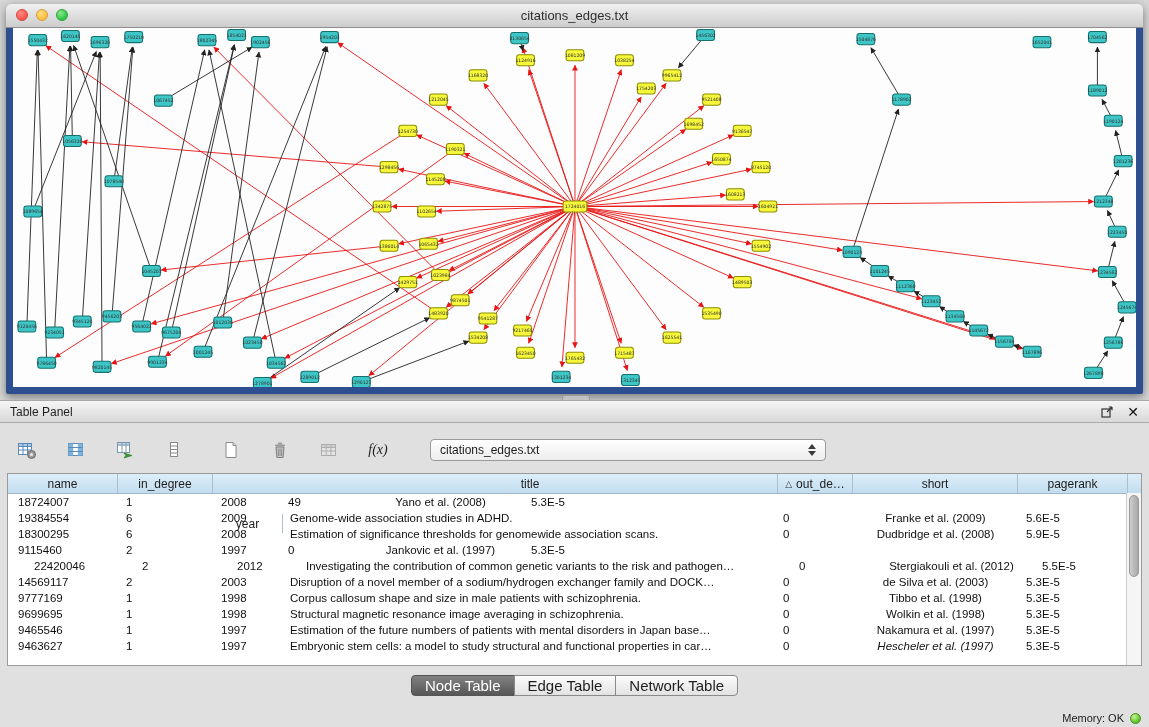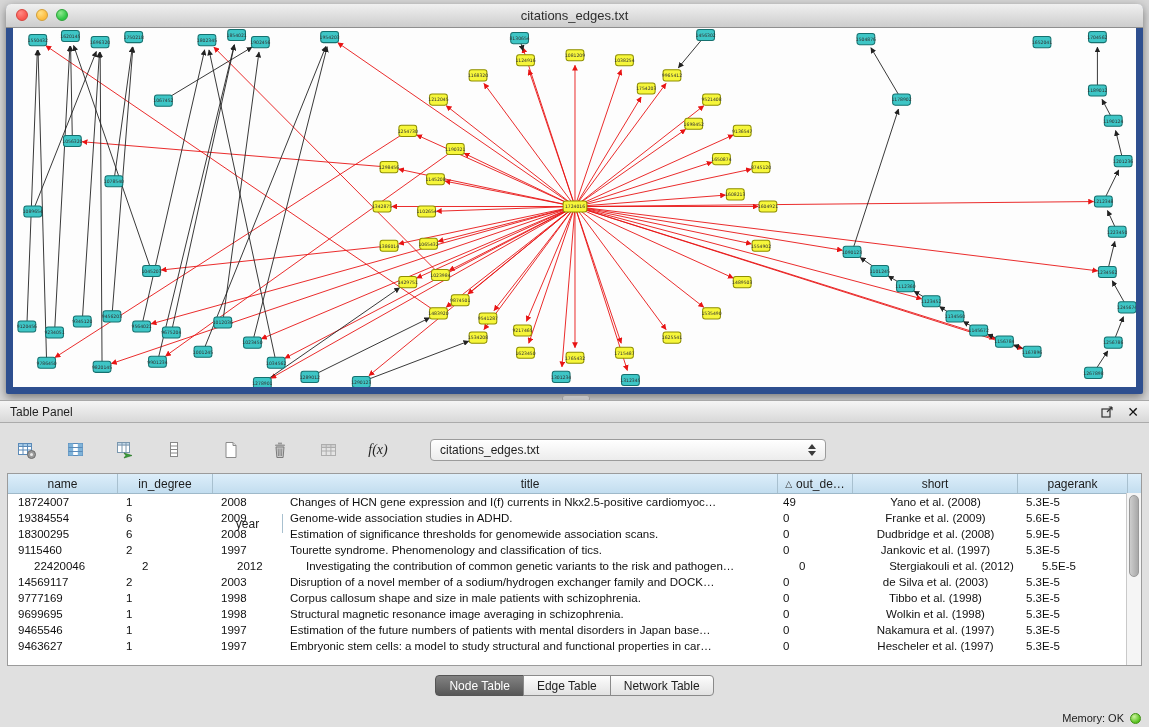--- a/index.html
+++ b/index.html
@@ -59,21 +59,21 @@
   .td{box-sizing:border-box;padding:0 4px 0 8px;white-space:nowrap;overflow:hidden;flex:0 0 auto;}
   .td.c0{padding-left:10px;}
   .td.c3{padding-left:7px;}
   .td.c4{padding-left:5px;}
   .td.center{text-align:center;padding-left:4px;}
   .vscroll{position:absolute;right:0;top:19px;bottom:0;width:15px;background:#f5f5f5;border-left:1px solid #c9c9c9;box-sizing:border-box;}
   .vthumb{position:absolute;left:2px;right:2px;top:2px;height:82px;background:linear-gradient(90deg,#cdcdcd,#a8a8a8);
     border:1px solid #999;border-radius:6px;box-sizing:border-box;}
   
   .tabs{display:flex;justify-content:center;margin-top:9px;}
-  .tab{height:21px;padding:0 13px;font-size:12px;color:#1e1e1e;border:1px solid #8a8a8a;margin-left:-1px;
+  .tab{height:21px;padding:0 13px;font-size:15px;color:#1e1e1e;border:1px solid #8a8a8a;margin-left:-1px;
     background:linear-gradient(#fdfdfd,#e2e2e2);font-family:inherit;}
   .tab:first-child{border-radius:4px 0 0 4px;margin-left:0;}
   .tab:last-child{border-radius:0 4px 4px 0;}
   .tab.selected{background:linear-gradient(#828282,#575757);color:#fff;border-color:#555;}
   
   .statusbar{position:absolute;bottom:0;left:0;right:0;height:18px;display:flex;justify-content:flex-end;
     align-items:center;gap:6px;padding-right:8px;font-size:11px;color:#1c1c1c;}
   .mem-dot{width:11px;height:11px;border-radius:50%;box-sizing:border-box;
     background:radial-gradient(circle at 35% 30%,#cdf29e,#57c21e 70%);border:1px solid #3f8f12;}
 </style>
@@ -685,21 +685,20 @@
           </div>
           <div class="th" style="width: 110px;">
             <span>pagerank</span>
           </div>
         </div>
       <div class="tbody" id="tbody">
           <div class="tr">
             <div class="td c0" style="width: 110px;">18724007</div>
             <div class="td c1" style="width: 95px;">1</div>
             <div class="td c2" style="width: 70px;">2008</div>
-            <div class="td c3" style="width: 495px;">Changes of HCN gene expression and I(f) currents in Nkx2.5-positive cardiomyoc…</div>
             <div class="td c4" style="width: 75px;">49</div>
             <div class="td c5 center" style="width: 165px;">Yano et al. (2008)</div>
             <div class="td c6" style="width: 110px;">5.3E-5</div>
           </div>
           <div class="tr">
             <div class="td c0" style="width: 110px;">19384554</div>
             <div class="td c1" style="width: 95px;">6</div>
             <div class="td c2" style="width: 70px;">2009</div>
             <div class="td c3" style="width: 495px;">Genome-wide association studies in ADHD.</div>
             <div class="td c4" style="width: 75px;">0</div>
@@ -712,21 +711,20 @@
             <div class="td c2" style="width: 70px;">2008</div>
             <div class="td c3" style="width: 495px;">Estimation of significance thresholds for genomewide association scans.</div>
             <div class="td c4" style="width: 75px;">0</div>
             <div class="td c5 center" style="width: 165px;">Dudbridge et al. (2008)</div>
             <div class="td c6" style="width: 110px;">5.9E-5</div>
           </div>
           <div class="tr">
             <div class="td c0" style="width: 110px;">9115460</div>
             <div class="td c1" style="width: 95px;">2</div>
             <div class="td c2" style="width: 70px;">1997</div>
-            <div class="td c3" style="width: 495px;">Tourette syndrome. Phenomenology and classification of tics.</div>
             <div class="td c4" style="width: 75px;">0</div>
             <div class="td c5 center" style="width: 165px;">Jankovic et al. (1997)</div>
             <div class="td c6" style="width: 110px;">5.3E-5</div>
           </div>
           <div class="tr">
             <div class="td c0" style="width: 110px; margin-left: 16px;">22420046</div>
             <div class="td c1" style="width: 95px;">2</div>
             <div class="td c2" style="width: 70px;">2012</div>
             <div class="td c3" style="width: 495px;">Investigating the contribution of common genetic variants to the risk and pathogen…</div>
             <div class="td c4" style="width: 75px;">0</div>
@@ -768,21 +766,21 @@
             <div class="td c4" style="width: 75px;">0</div>
             <div class="td c5 center" style="width: 165px;">Nakamura et al. (1997)</div>
             <div class="td c6" style="width: 110px;">5.3E-5</div>
           </div>
           <div class="tr">
             <div class="td c0" style="width: 110px;">9463627</div>
             <div class="td c1" style="width: 95px;">1</div>
             <div class="td c2" style="width: 70px;">1997</div>
             <div class="td c3" style="width: 495px;">Embryonic stem cells: a model to study structural and functional properties in car…</div>
             <div class="td c4" style="width: 75px;">0</div>
-            <div class="td c5 center" style="width: 165px;">Hescheler et al. (1997)</div>
+            <div class="td c5 center" style="width: 165px; font-style: italic;">Hescheler et al. (1997)</div>
             <div class="td c6" style="width: 110px;">5.3E-5</div>
           </div>
         </div>
       <div class="vscroll">
         <div class="vthumb"></div>
       </div>
     </div>
 
     <div class="tabs" id="tabs">
       <button class="tab selected">Node Table</button>

